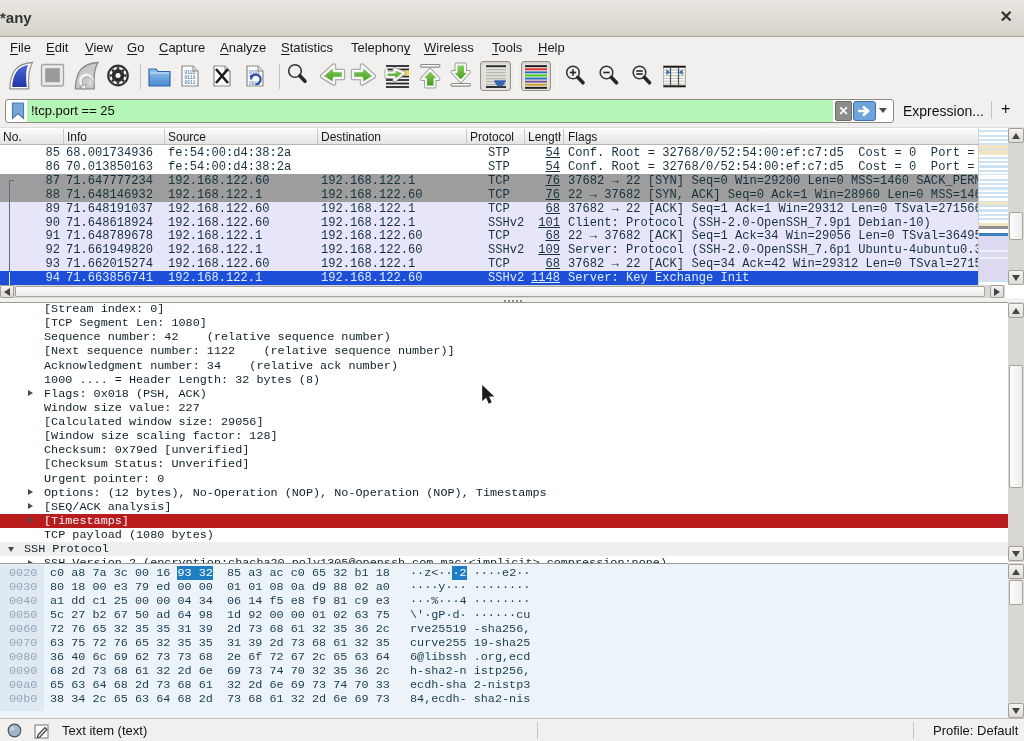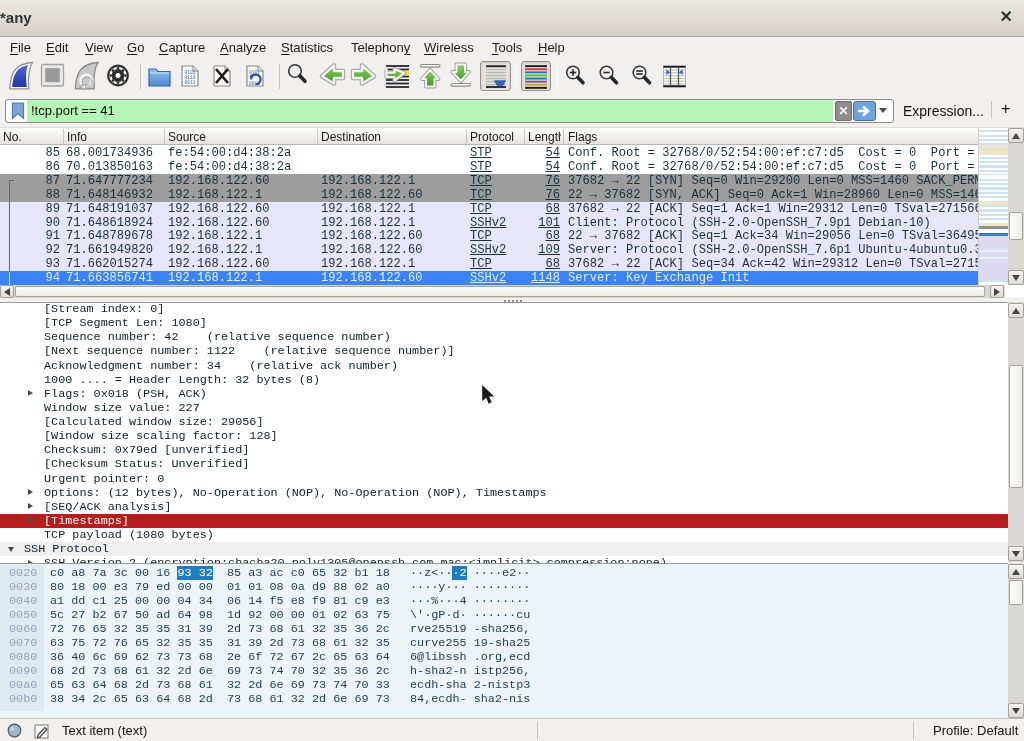--- a/index.html
+++ b/index.html
@@ -37,26 +37,26 @@
      border-bottom:1px solid #b8b6b2; }
   #plheader span { position:absolute; top:2px; font-size:12px; color:#191919; }
   .hsep { position:absolute; top:129px; width:1px; height:15px; background:#c9c7c3; }
   #plrows { left:0; top:146px; width:978px; height:140px; background:#fff; overflow:hidden; }
   .prow { position:absolute; left:0; width:978px; height:14px; font-size:12.1px; line-height:14px; color:#17313d; }
   .prow i { font-style:normal; position:absolute; }
   .cno { left:0; width:60px; text-align:right; }
   .ctime { left:66px;text-align:center; }
   .csrc { left:168px; }
   .cdst { left:321px; }
-  .cpro { left:470px;text-decoration:underline; }
+  .cpro { left:488px; }
   .clen { left:504px; width:56px; text-align:right;text-decoration:underline; }
   .cinfo { left:568px; width:410px; overflow:hidden; }
   .rgray { background:#9d9d9d; }
   .rlav { background:#e7e5fa; }
-  .rsel { background:#3b82f6; color:#ddeefc; }
+  .rsel { background:#1d4ed8; color:#ddeefc; }
   
   #minimap { left:978px; top:128px; width:30px; height:157px; background:#fff; border-left:1px solid #d0d0d0;}
   
   .sbv { position:absolute; width:16px; background:#d9d7d3; }
   .sbbtn { position:absolute; left:0; width:16px; height:15px; background:linear-gradient(180deg,#f4f3f1,#dddbd7); border:1px solid #a49f98; border-radius:2px; color:#444; text-align:center; }
   .sbbtn svg { display:block; margin:4px auto 0; }
   .sbthumb { position:absolute; left:1px; width:14px; background:linear-gradient(90deg,#fdfdfd,#ececea); border:1px solid #a8a39c; border-radius:2px; }
   
   #plhsb { left:0; top:285px; width:1005px; height:13px; background:#d9d7d3; }
   #splitter1 { left:0; top:298px; width:1024px; height:4px; background:#f1f0ee; }
@@ -276,21 +276,21 @@
  <path d="M106.3,8.5 l4,2.8 -4,2.8 Z" fill="#2e6bc4"></path>
  <path d="M122.7,8.5 l-4,2.8 4,2.8 Z" fill="#2e6bc4"></path>
 </svg>
 
 <div class="abs" id="filterbar"></div>
 <div class="abs" id="fbox"></div>
 <div class="abs" id="fgreen"></div>
 <svg class="abs" style="left:11px;top:102px" width="14" height="18">
   <path d="M1.5,1 h11 v15.5 l-5.5,-5 -5.5,5 Z" fill="#7aa5d8" stroke="#4a7ab0" stroke-width="1.2"></path>
 </svg>
-<div class="abs" id="ftext">!tcp.port == 41</div>
+<div class="abs" id="ftext">!tcp.port == 25</div>
 <div class="abs" id="fx">✕</div>
 <div class="abs" id="fgo"><svg width="21" height="18">
       <path d="M4,9 h9 M9,4.5 l5,4.5 -5,4.5" stroke="#fff" stroke-width="2.6" fill="none"></path>
     </svg></div>
 <div class="abs" style="left:879px;top:108px;width:0;height:0;border-top:5px solid #4a4a4a;border-left:4px solid transparent;border-right:4px solid transparent;"></div>
 <div class="abs" id="fexpr">Expression...</div>
 <div class="abs" id="fsep2"></div>
 <div class="abs" id="fplus">+</div>
 
 <div class="abs" id="plheader">

